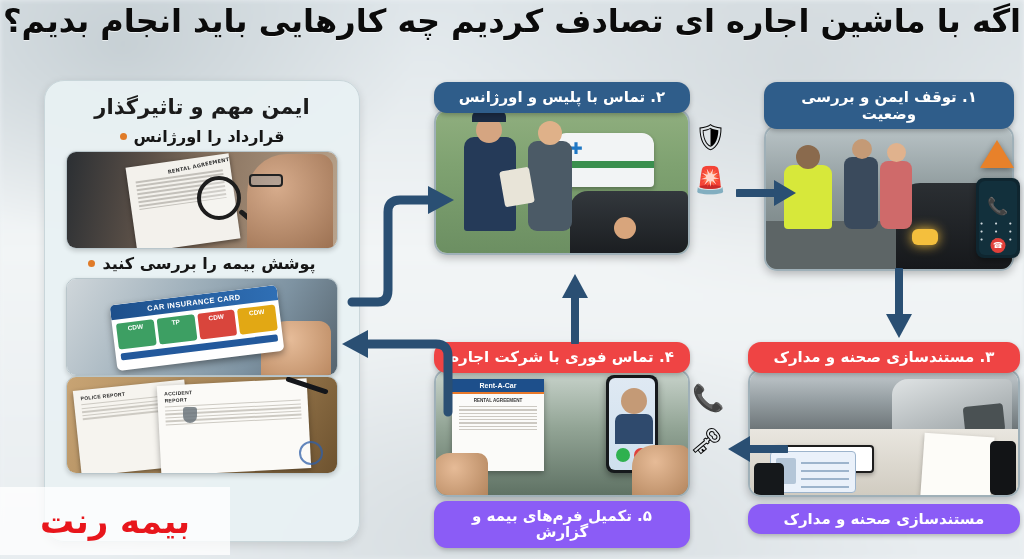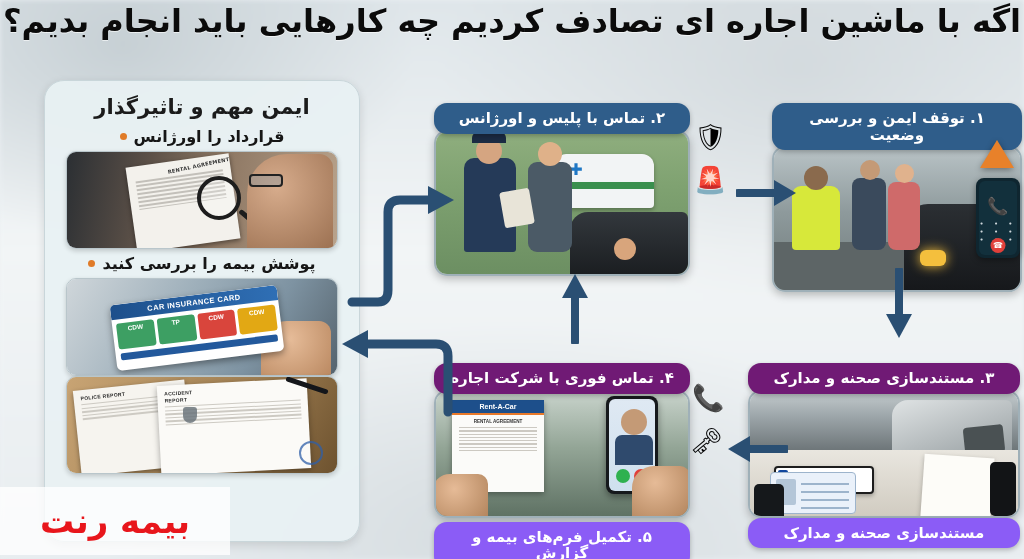--- a/index.html
+++ b/index.html
@@ -145,24 +145,24 @@
     z-index: 9;
   }
   .watermark span{ color:#e8161c; font-size:34px; font-weight:900; letter-spacing:1px; }
 
   
   .card { position:absolute; z-index:3; }
   .card-head {
     color:#fff; font-size:15px; font-weight:800; text-align:center;
     border-radius:13px; padding:7px 10px; line-height:1.1;
     box-shadow:0 2px 5px rgba(0,0,0,.25);
-    position:relative; z-index:3;margin-top:21px;
+    position:relative; z-index:3;
   }
   .head-blue { background:#2f5d8a; }
-  .head-orange { background:#701a75; }
+  .head-orange { background:#ef4444; }
   .head-green { background:#8b5cf6; }
   .card-img {
     border-radius:13px; border:2px solid #9fb0b8; overflow:hidden;
     box-shadow:0 3px 8px rgba(0,0,0,.25); position:relative;
   }
 
   
   .ph1 { width:100%;height:100%; background:linear-gradient(180deg,#b9c3c6 0%,#8e9a9c 45%,#6f7a7a 100%); position:relative;}
   .ph1 .road{position:absolute;left:0;bottom:0;width:100%;height:34%;background:#5d6566;}
   .ph1 .vest{position:absolute;left:18px;top:38px;width:48px;height:64px;background:#d7e83a;border-radius:9px 9px 4px 4px;}
@@ -321,21 +321,21 @@
           <div class="l"></div>
           <div class="l"></div>
       </div>
       <div class="badge"></div>
       <div class="stamp"></div>
       <div class="pen"></div>
     </div>
   </div>
 </div>
 
-<div class="card" style="right:2px; top:82px; width:250px;">
+<div class="card" style="right:10px; top:82px; width:250px;">
   <div class="card-head head-blue">۱. توقف ایمن و بررسی وضعیت</div>
   <div class="card-img" style="height:146px; margin-top:-4px;">
     <div class="ph1">
       <div class="road"></div>
       <div class="car"></div>
       <div class="lamp"></div>
       <div class="vest"></div>
       <div class="vhead"></div>
       <div class="p2"></div>
         <div class="p2h"></div>
@@ -393,21 +393,21 @@
         <div class="l" style="top:10px"></div>
           <div class="l" style="top:18px"></div>
         <div class="l" style="top:26px"></div>
           <div class="l" style="top:34px"></div>
       </div>
       <div class="docs"></div>
       <div class="smart"></div>
       <div class="phone" style="left:4px;bottom:-10px;width:30px;height:46px;background:#15181b;border-radius:5px;position:absolute"></div>
     </div>
   </div>
-  <div class="card-head head-green" style="margin-top:0;">مستندسازی صحنه و مدارک</div>
+  <div class="card-head head-green" style="margin-top:7px;">مستندسازی صحنه و مدارک</div>
 </div>
 
 <div class="card" style="left:434px; top:342px; width:256px;">
   <div class="card-head head-orange">۴. تماس فوری با شرکت اجاره</div>
   <div class="card-img" style="height:128px; margin-top:-4px;">
     <div class="ph4">
       <div class="doc">
         <div class="cap">Rent-A-Car</div>
         <div class="capo"></div>
         <div class="t">RENTAL AGREEMENT</div>

